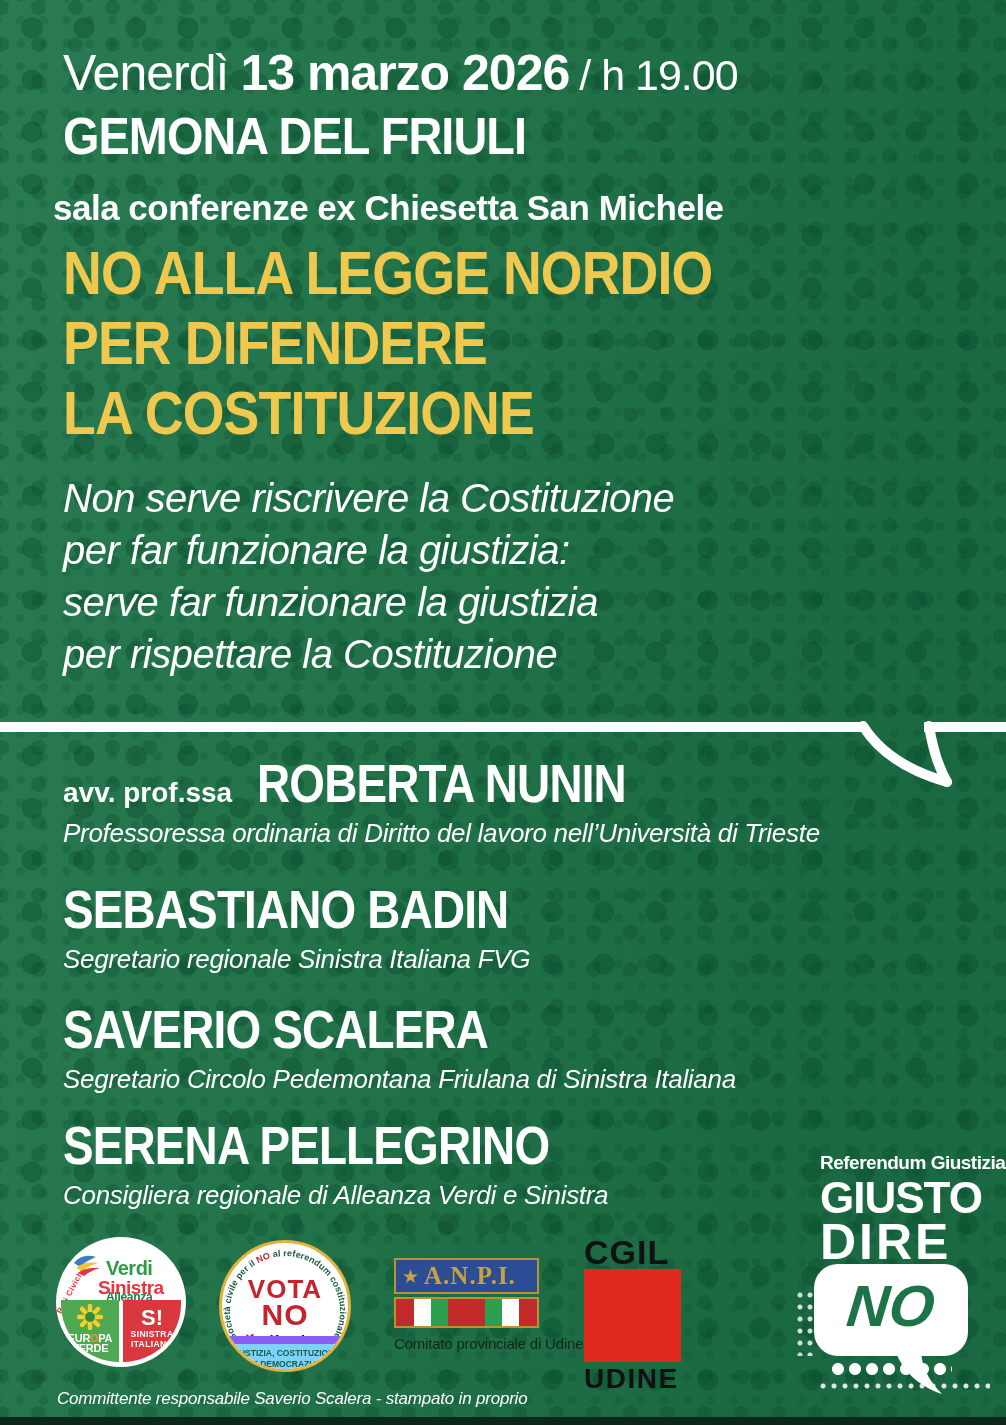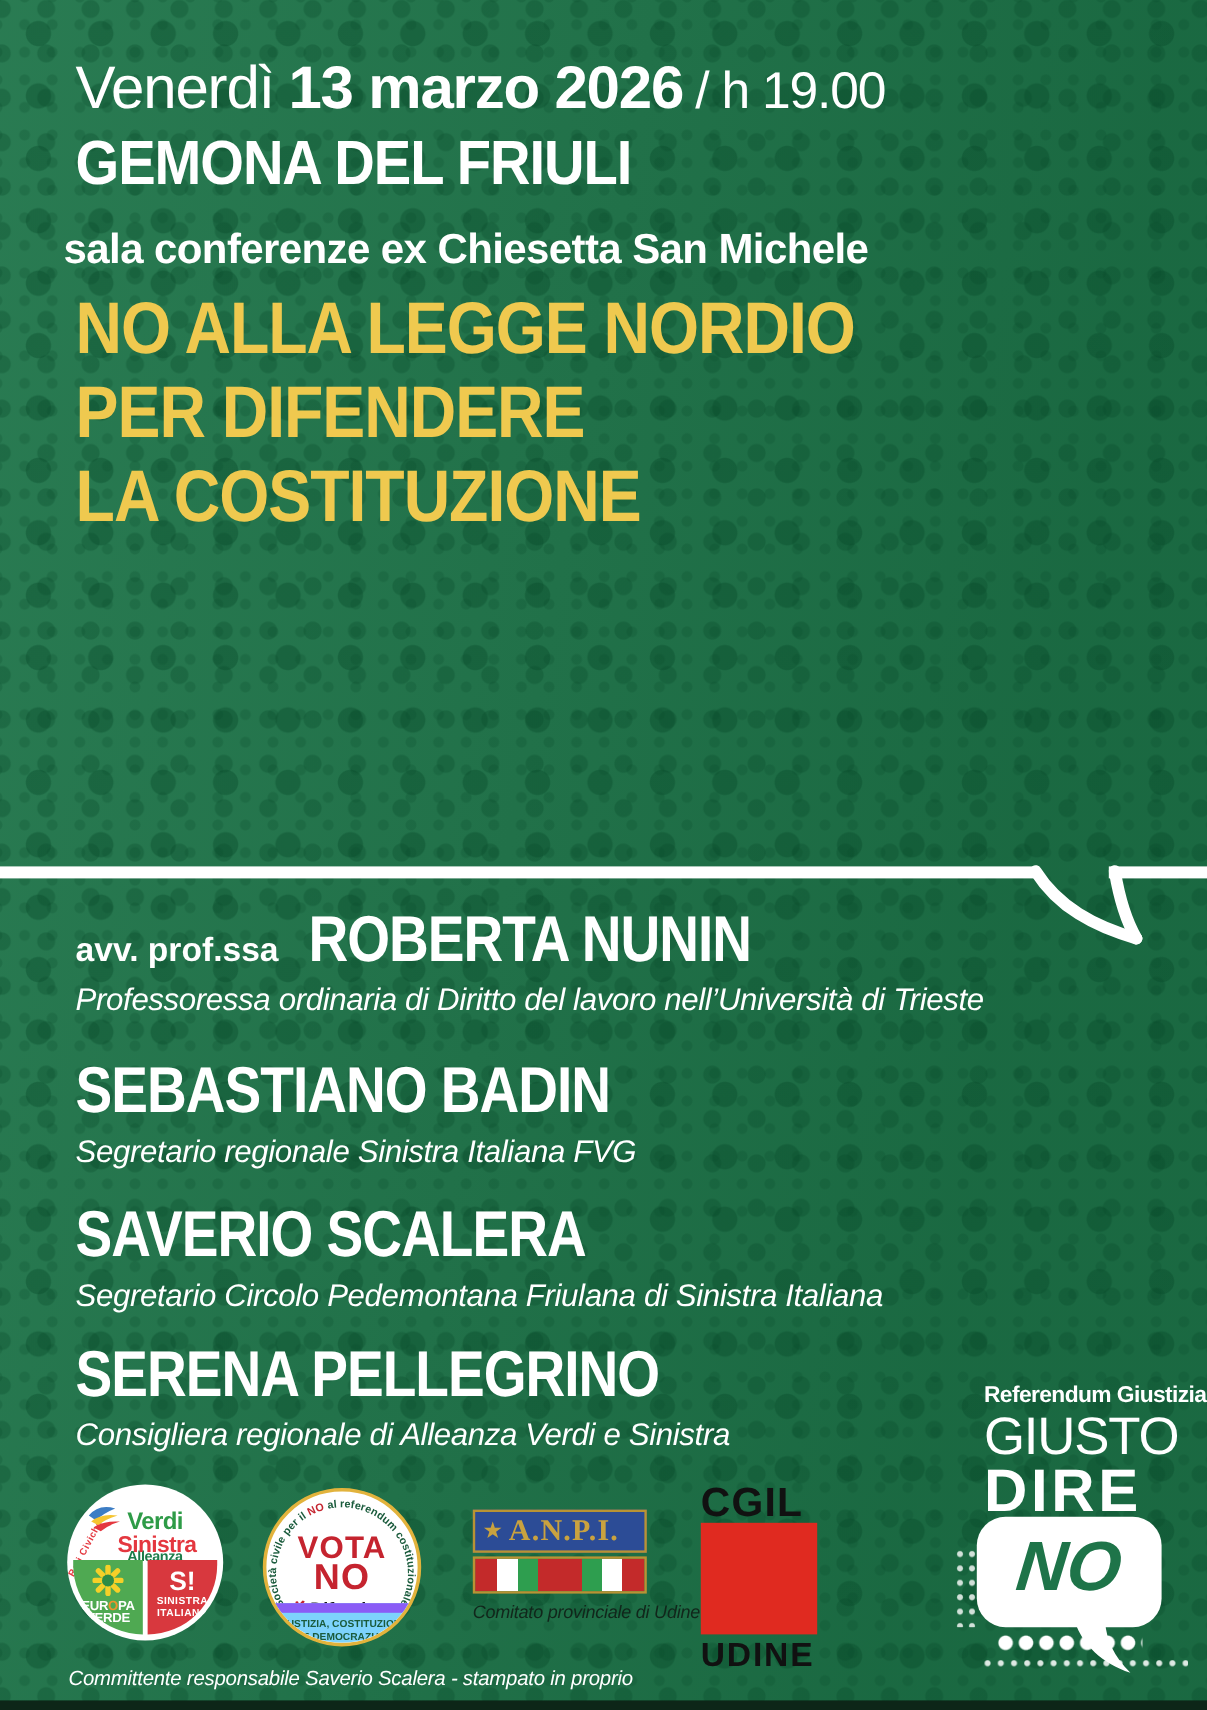--- a/index.html
+++ b/index.html
@@ -63,30 +63,30 @@
   .vota .cross{color:#C5242F;font-size:16px;margin-right:3px;}
   .vota .band{position:absolute;left:0;right:0;bottom:0;height:33px;background:#7dd3fc;border-top:8px solid #8b5cf6;color:#1A5B3C;font-size:8.5px;font-weight:700;line-height:11px;padding-top:4px;box-sizing:border-box;}
   .vota svg.arc{position:absolute;left:0;top:0;}
   
   .anpi{left:394px;top:1258px;width:145px;text-align:left;}
   .anpi .field{display:flex;align-items:center;background:#2C4C96;border:2px solid #B89334;height:36px;box-sizing:border-box;padding:0 6px;}
   .anpi .star{color:#C9A23F;font-size:19px;margin-right:5px;}
   .anpi .acr{color:#C9A23F;font-family:"Liberation Serif",serif;font-weight:700;font-size:25px;letter-spacing:1px;}
   .anpi .ribbon{margin-top:3px;height:31px;border:2px solid #B89334;box-sizing:border-box;
     background:linear-gradient(90deg,#C32A2A 0 13%,#ffffff 13% 25%,#2E9E4F 25% 37%,#C32A2A 37% 63%,#2E9E4F 63% 75%,#ffffff 75% 87%,#C32A2A 87% 100%);}
-  .anpi .cap{margin-top:7px;font-size:15px;font-style:italic;color:#11261b;letter-spacing:-.2px;white-space:nowrap;}
+  .anpi .cap{margin-top:7px;font-size:15px;color:#11261b;letter-spacing:-.2px;white-space:nowrap;}
   
   .cgil{left:584px;top:1236px;width:100px;text-align:left;color:#111;}
   .cgil .word{font-size:34px;font-weight:700;letter-spacing:1px;line-height:32px;}
   .cgil .sq{width:97px;height:93px;background:#E02A20;margin-top:1px;}
   .cgil .city2{font-size:28px;font-weight:700;letter-spacing:1.5px;line-height:30px;margin-top:2px;}
   
   .camp{left:820px;top:1152px;width:176px;}
   .camp .kick{font-size:19px;font-weight:600;letter-spacing:-.5px;white-space:nowrap;}
-  .camp .w1{font-size:44px;font-weight:400;line-height:44px;letter-spacing:-1px;margin-top:2px;}
+  .camp .w1{font-size:44px;font-weight:700;line-height:44px;letter-spacing:-1px;margin-top:2px;}
   .camp .w2{font-size:50px;font-weight:700;line-height:44px;letter-spacing:3px;}
   .bubble{left:814px;top:1264px;width:154px;height:92px;background:#fff;border-radius:24px;z-index:3;}
   .bubble .no{position:absolute;left:0;right:0;top:8px;text-align:center;font-size:58px;font-weight:700;font-style:italic;color:#1E7449;transform:skewX(-6deg);}
   .bubble svg{position:absolute;right:22px;bottom:-40px;}
   .dots-big{left:830px;top:1360px;width:122px;height:18px;z-index:1;
     background-image:radial-gradient(circle at 8px 9px,#fff 5.5px,transparent 6.5px);background-size:17px 18px;}
   .dots-sm{left:818px;top:1381px;width:172px;height:11px;opacity:.85;z-index:1;
     background-image:radial-gradient(circle at 5px 5px,#fff 2px,transparent 3px);background-size:11px 11px;}
   .dots-side{left:795px;top:1290px;width:18px;height:66px;opacity:.8;
     background-image:radial-gradient(circle at 5px 5px,#fff 2px,transparent 3px);background-size:10px 12px;}
@@ -106,20 +106,26 @@
     <span class="cond">GEMONA DEL FRIULI</span>
   </div>
   <div class="abs venue">sala conferenze ex Chiesetta San Michele</div>
 
   <div class="abs headline">
     <span class="cond">NO ALLA LEGGE NORDIO</span>
     <span class="cond">PER DIFENDERE</span>
     <span class="cond">LA COSTITUZIONE</span>
   </div>
 
+  <div class="abs manifesto">
+    <div>Non serve riscrivere la Costituzione</div>
+    <div>per far funzionare la giustizia:</div>
+    <div>serve far funzionare la giustizia</div>
+    <div>per rispettare la Costituzione</div>
+  </div>
 
   <svg class="abs divider" viewBox="0 0 1006 84" width="1006" height="84">
     <rect x="0" y="6" width="866" height="10" fill="#ffffff"></rect>
     <rect x="924" y="6" width="82" height="10" fill="#ffffff"></rect>
     <path d="M863 10 C882 40 912 56 947 66" stroke="#ffffff" stroke-width="10" fill="none" stroke-linecap="round"></path>
     <path d="M929 10 C933 34 940 54 947 66" stroke="#ffffff" stroke-width="10" fill="none" stroke-linecap="round"></path>
   </svg>
 
   <div class="abs speaker sp0">
     <div class="toprow">

